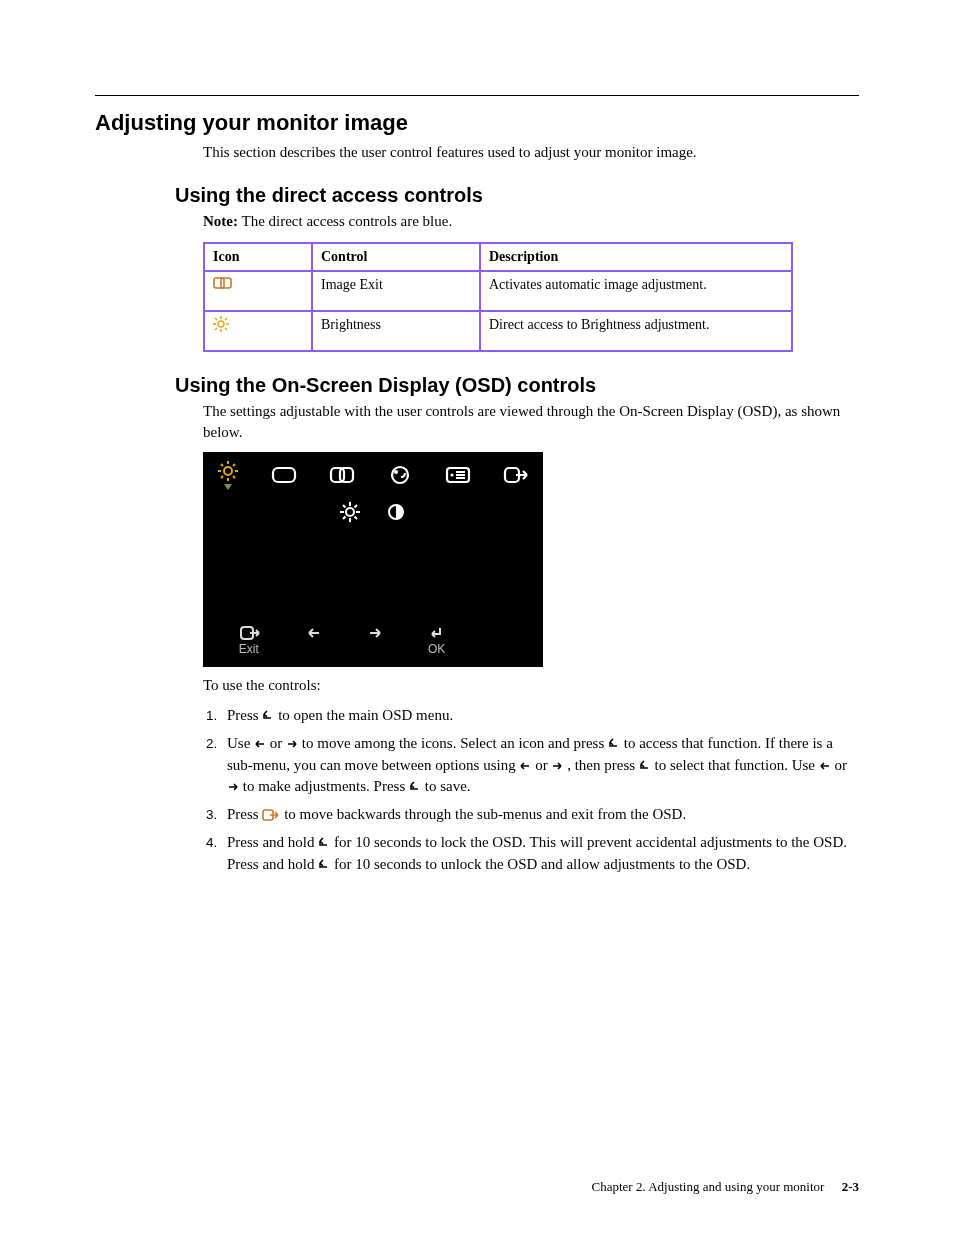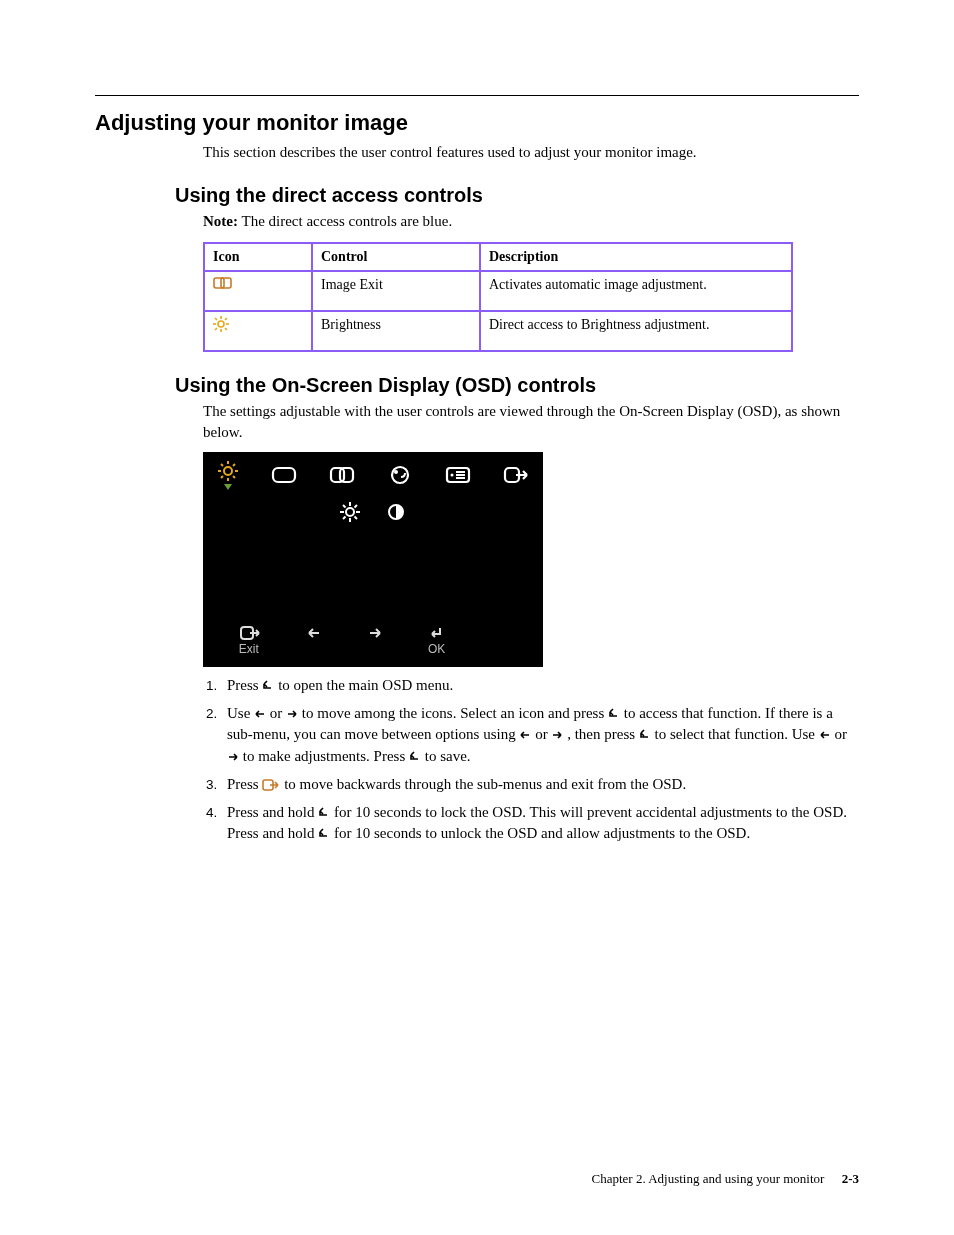--- a/index.html
+++ b/index.html
@@ -76,21 +76,21 @@
   .osd-bottom { position: absolute; bottom: 10px; left: 14px; right: 14px; display: flex; justify-content: space-around; align-items: flex-end; color: #bbb; }
   .osd-bottom .lbl { font-size: 12px; font-family: Arial, sans-serif; text-align:left;}
   .tri { width: 0; height: 0; border-left: 4px solid transparent; border-right: 4px solid transparent; border-top: 6px solid #6a9d3a; margin: 2px auto 0; }
 
   ol.steps { margin: 4px 0 0 0; padding-left: 18px; font-size: 15px; line-height: 1.45; }
   ol.steps > li { margin-bottom: 6px; padding-left: 6px; }
   ol.steps > li::marker { font-family: Arial, sans-serif; font-size: 13.5px; }
 
   .footer {
     position: absolute;
-    bottom: 48px;
+    bottom: 40px;
     right: 95px;
     font-size: 13px;
   }
   .footer .pg { font-weight: 700; margin-left: 14px; }
 
   .inline-icon { display: inline-block; vertical-align: -2px; }
   svg { display: block; }
 </style>
 </head>
 <body>
@@ -294,20 +294,21 @@
         <div>
             <svg width="16" height="16">
               <use href="#w-enter"></use>
             </svg>
             <div class="lbl">OK</div>
           </div>
         <div style="width:18px"></div>
       </div>
     </div>
 
+    <p>To use the controls:</p>
     <ol class="steps">
       <li>
         <span>Press </span><span class="inline-icon"><svg width="12" height="12">
               <use href="#i-enter"></use>
             </svg></span><span> to open the main OSD menu.</span>
       </li>
       <li>
         <span>Use </span><span class="inline-icon"><svg width="12" height="12">
               <use href="#i-left"></use>
             </svg></span><span> or </span><span class="inline-icon"><svg width="12" height="12">

